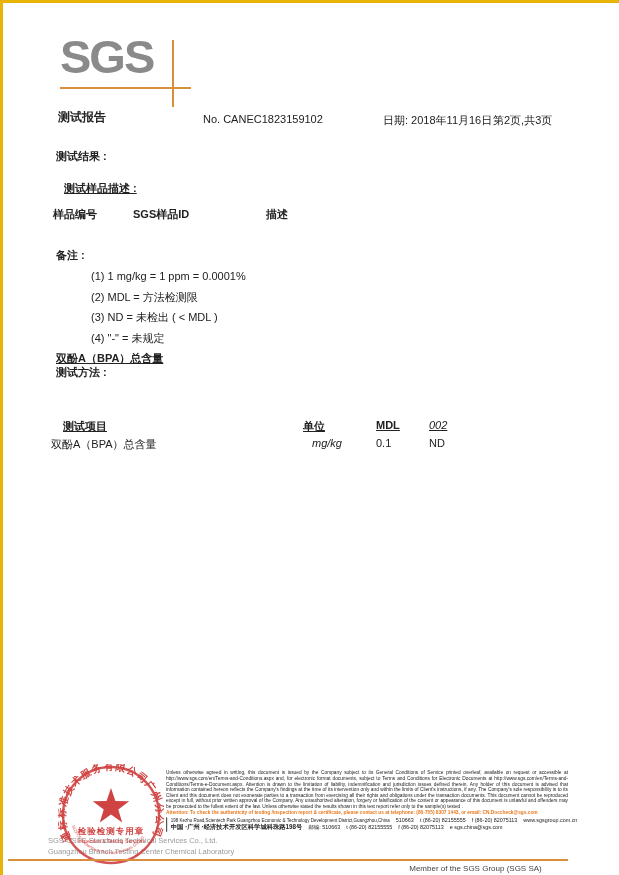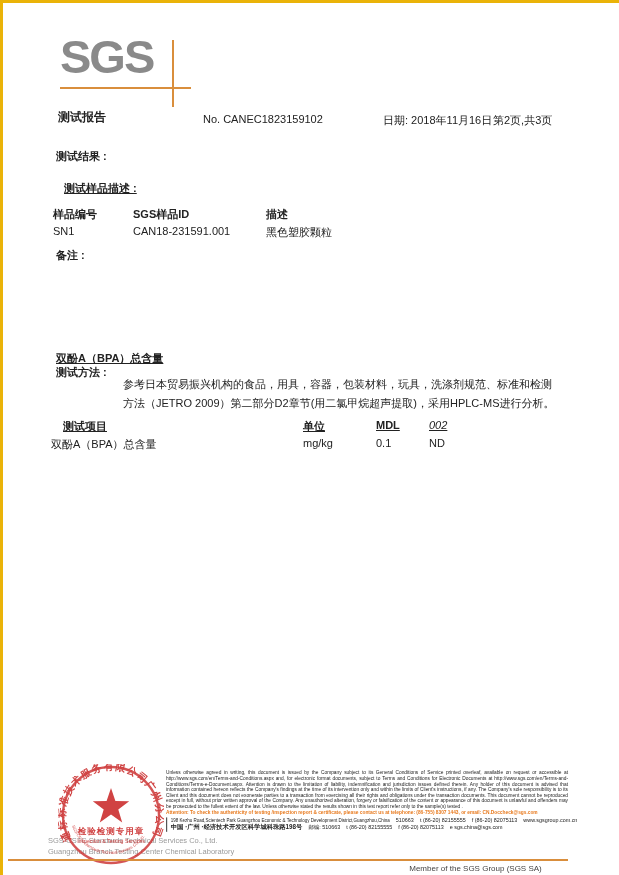--- a/index.html
+++ b/index.html
@@ -65,41 +65,41 @@
 
   <div class="abs lbl" style="left:53px; top:146px;">测试结果 :</div>
 
   <div class="abs lbl underlined" style="left:61px; top:178px;">测试样品描述 :</div>
 
   <div class="abs" style="left:0; top:204px; width:617px; height:18px;">
     <span class="cell b c" style="left:50px; width:80px;">样品编号</span>
     <span class="cell b c" style="left:130px; width:120px;">SGS样品ID</span>
     <span class="cell b" style="left:263px;">描述</span>
   </div>
-  <div class="abs" style="left:0; top:222px; width:617px; height:18px;">
-    <span class="cell c" style="left:50px; width:80px;">SN1</span>
-    <span class="cell c" style="left:130px; width:120px;">CAN18-231591.001</span>
-    <span class="cell" style="left:263px;">黑色塑胶颗粒</span>
-  </div>
 
   <div class="abs lbl" style="left:53px; top:245px;">备注 :</div>
+  <div class="abs" style="left:88px; top:263px;">
+    <div class="remark">(1) 1 mg/kg = 1 ppm = 0.0001%</div>
+    <div class="remark">(2) MDL = 方法检测限</div>
+    <div class="remark">(3) ND = 未检出 ( &lt; MDL )</div>
+    <div class="remark">(4) "-" = 未规定</div>
+  </div>
 
   <div class="abs lbl underlined" style="left:53px; top:348px;">双酚A（BPA）总含量</div>
   <div class="abs lbl" style="left:53px; top:362px;text-align:center;">测试方法 :</div>
-  <div class="abs method-text" style="left:120px; top:372px;">参考日本贸易振兴机构的食品，用具，容器，包装材料，玩具，洗涤剂规范、标准和检测方法（JETRO 2009）第二部分D2章节(用二氯甲烷超声提取)，采用HPLC-MS进行分析。</div>
 
   <div class="abs" style="left:0; top:416px; width:567px; height:18px;">
     <span class="cell b underlined" style="left:60px;">测试项目</span>
     <span class="cell b c underlined" style="left:300px; width:44px;">单位</span>
     <span class="cell b c underlined" style="left:373px; width:44px;">MDL</span>
     <span class="cell i c underlined" style="left:426px; width:44px;">002</span>
   </div>
   <div class="abs" style="left:0; top:434px; width:617px; height:18px;">
     <span class="cell" style="left:48px;">双酚A（BPA）总含量</span>
-    <span class="cell c" style="left:300px; width:44px;">mg/kg</span>
+    <span class="cell c" style="left:309px; width:44px;font-style:italic;">mg/kg</span>
     <span class="cell c" style="left:373px; width:44px;">0.1</span>
     <span class="cell c" style="left:426px; width:44px;">ND</span>
   </div>
 
   <div class="abs company-gray" style="left:45px; top:833px;">
     <div>SGS-CSTC Standards Technical Services Co., Ltd.</div>
     <div>Guangzhou Branch Testing Center Chemical Laboratory</div>
   </div>
 
   <svg class="abs stamp" style="left:55px; top:761px;" width="106" height="102" viewBox="0 0 106 102">

